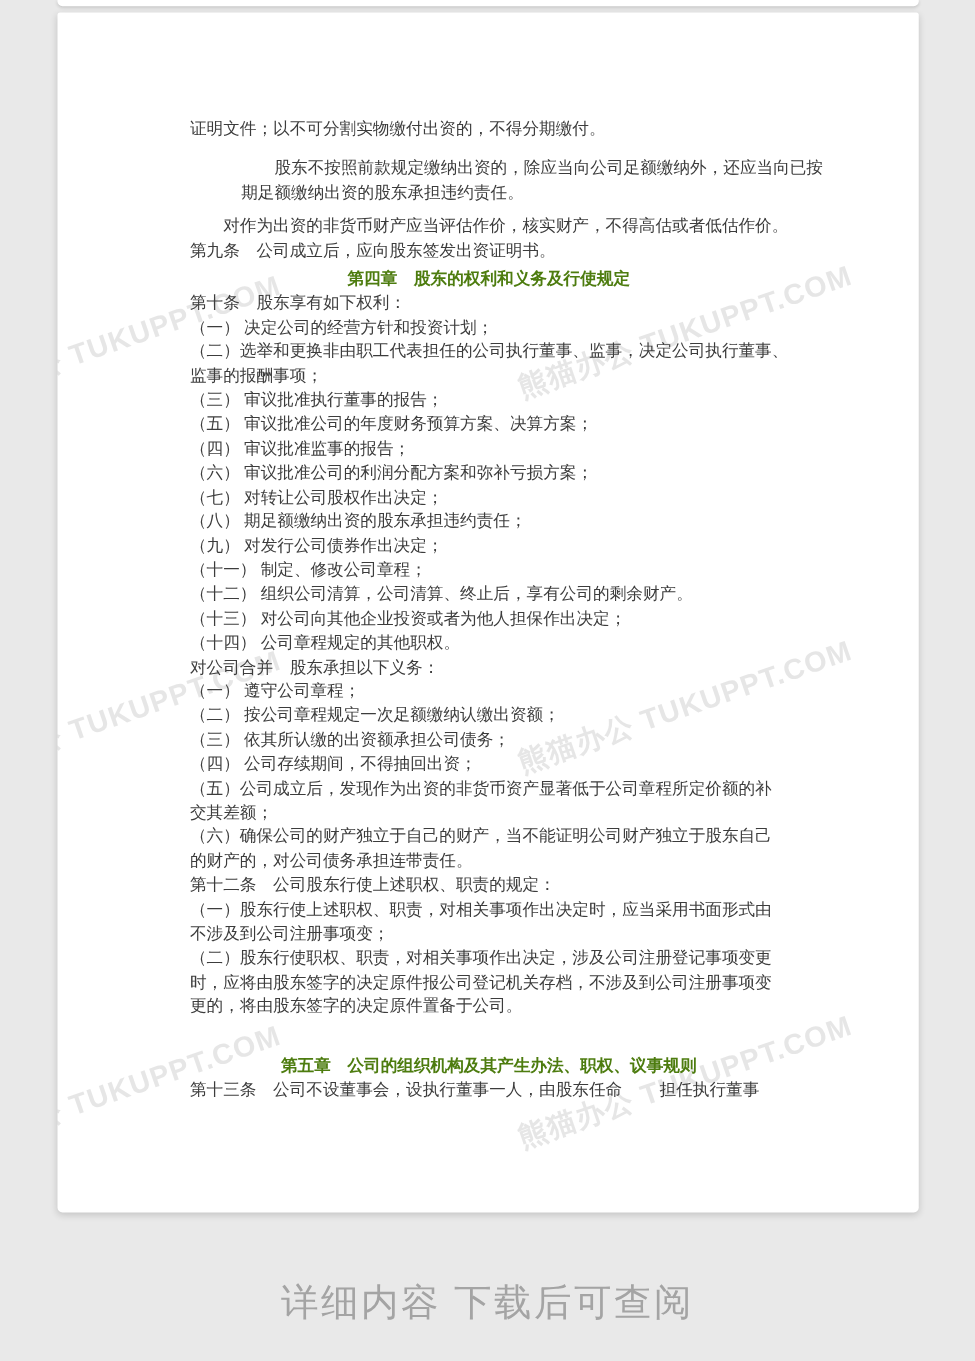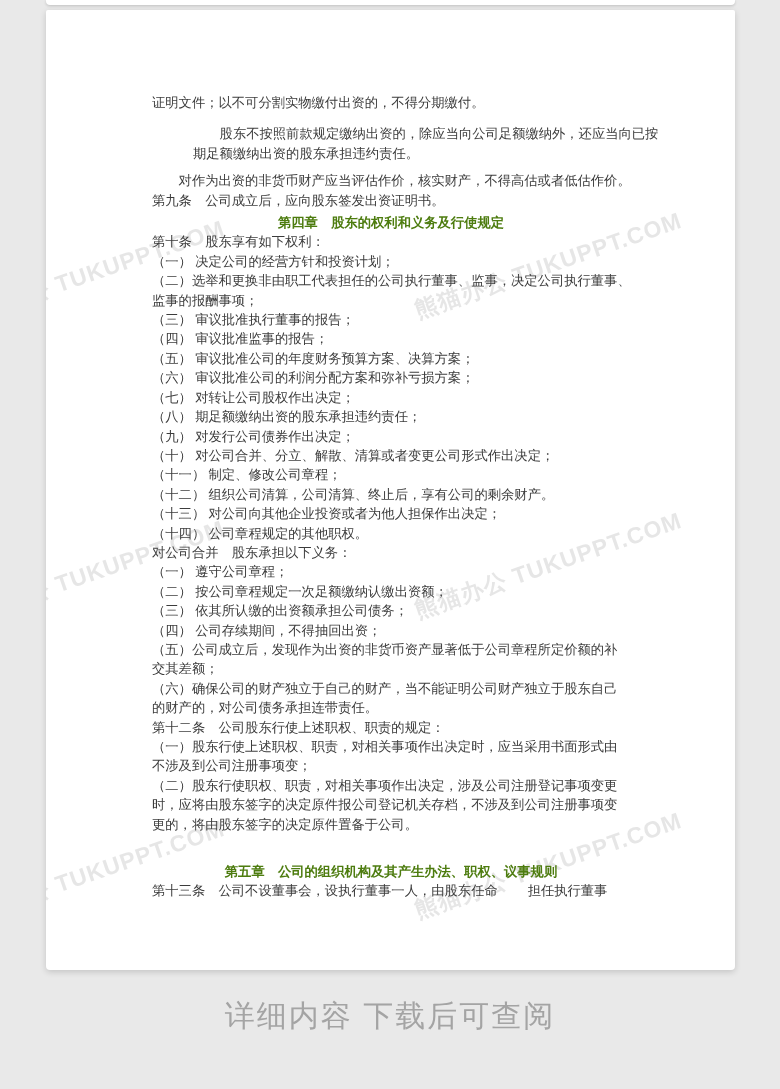--- a/index.html
+++ b/index.html
@@ -51,21 +51,21 @@
     z-index:1;
     pointer-events:none;
   }
   .wm-r1l { left:-95px; top:248px; }
   .wm-r1r { left:362px; top:240px; }
   .wm-r2l { left:-95px; top:548px; }
   .wm-r2r { left:362px; top:540px; }
   .wm-r3l { left:-95px; top:848px; }
   .wm-r3r { left:362px; top:840px; }
   .caption {
-    position:absolute; left:0; top:996px;
+    position:absolute; left:0; top:1022px;
     width:780px;
     text-align:center;
     font-family:"Liberation Sans","DejaVu Sans",sans-serif;
     font-size:30px;
     letter-spacing:2px;
     color:#a4a4a4;
   }
 </style>
 </head>
 <body>
@@ -104,39 +104,36 @@
           <div class="line">（一） 决定公司的经营方针和投资计划；</div>
         </div>
         <div class="block p">
           <div class="line">（二）选举和更换非由职工代表担任的公司执行董事、监事，决定公司执行董事、</div>
           <div class="line">监事的报酬事项；</div>
         </div>
         <div class="block p">
           <div class="line">（三） 审议批准执行董事的报告；</div>
         </div>
         <div class="block p">
-          <div class="line">（四） 审议批准监事的报告；</div>
+          <div class="line">（五） 审议批准公司的年度财务预算方案、决算方案；</div>
         </div>
         <div class="block p">
-          <div class="line">（五） 审议批准公司的年度财务预算方案、决算方案；</div>
+          <div class="line">（四） 审议批准监事的报告；</div>
         </div>
         <div class="block p">
           <div class="line">（六） 审议批准公司的利润分配方案和弥补亏损方案；</div>
         </div>
         <div class="block p">
           <div class="line">（七） 对转让公司股权作出决定；</div>
         </div>
         <div class="block p">
           <div class="line">（八） 期足额缴纳出资的股东承担违约责任；</div>
         </div>
         <div class="block p">
           <div class="line">（九） 对发行公司债券作出决定；</div>
-        </div>
-        <div class="block p">
-          <div class="line">（十） 对公司合并、分立、解散、清算或者变更公司形式作出决定；</div>
         </div>
         <div class="block p">
           <div class="line">（十一） 制定、修改公司章程；</div>
         </div>
         <div class="block p">
           <div class="line">（十二） 组织公司清算，公司清算、终止后，享有公司的剩余财产。</div>
         </div>
         <div class="block p">
           <div class="line">（十三） 对公司向其他企业投资或者为他人担保作出决定；</div>
         </div>

